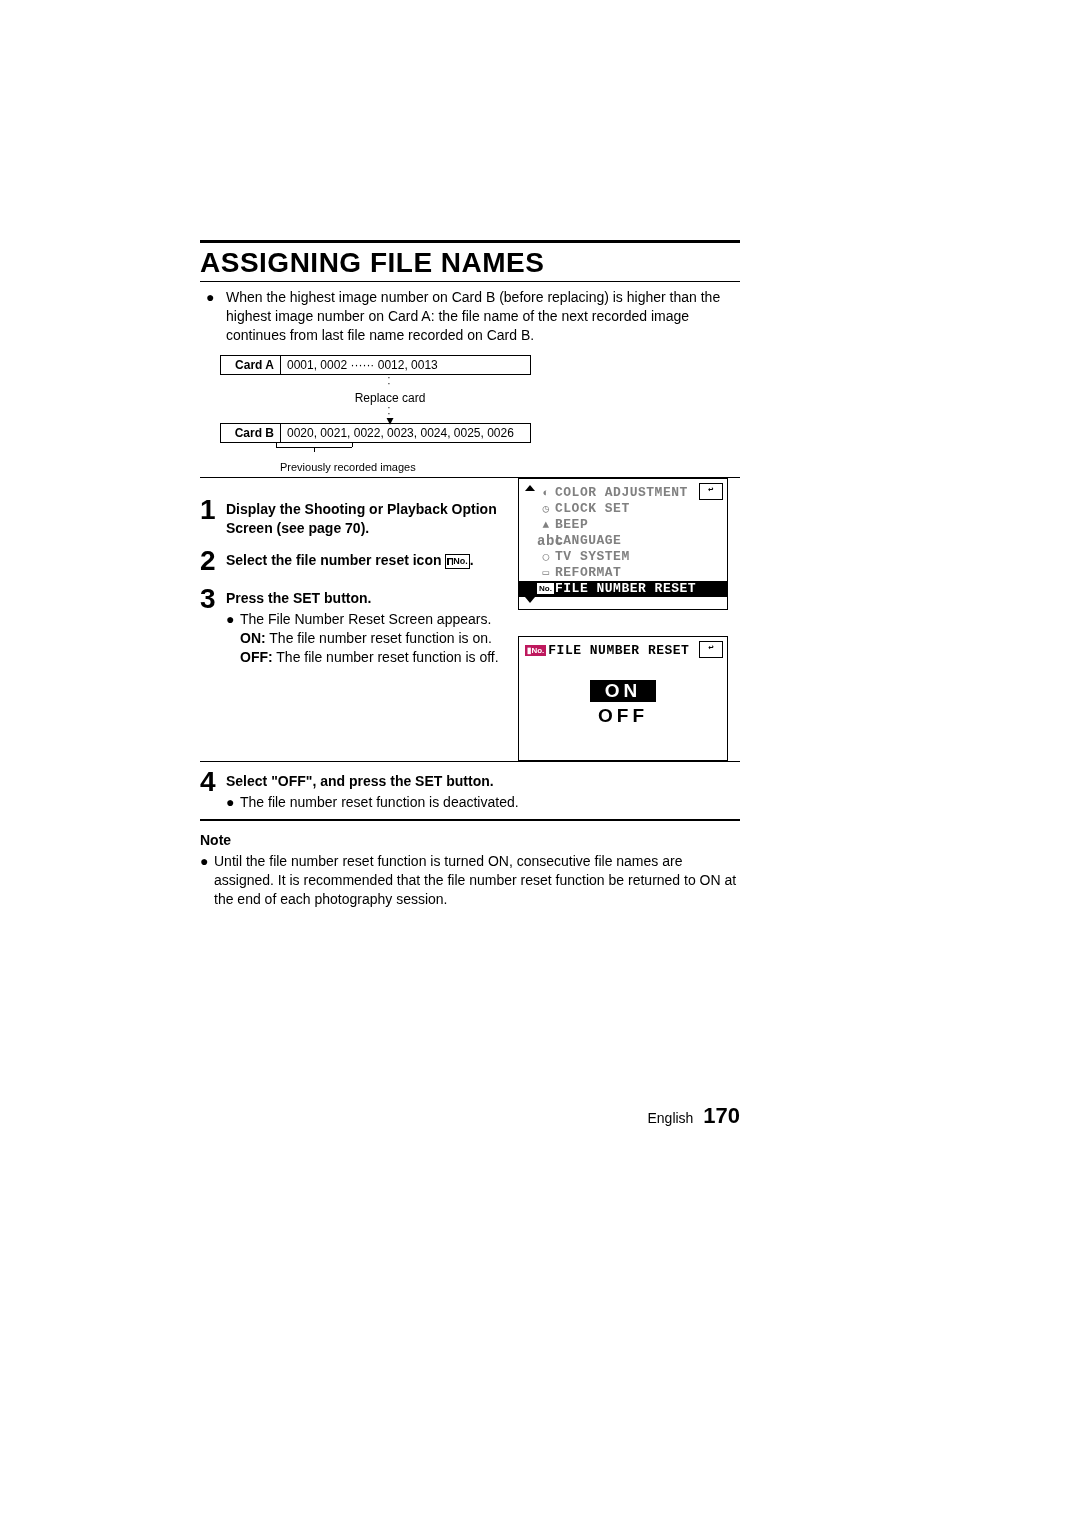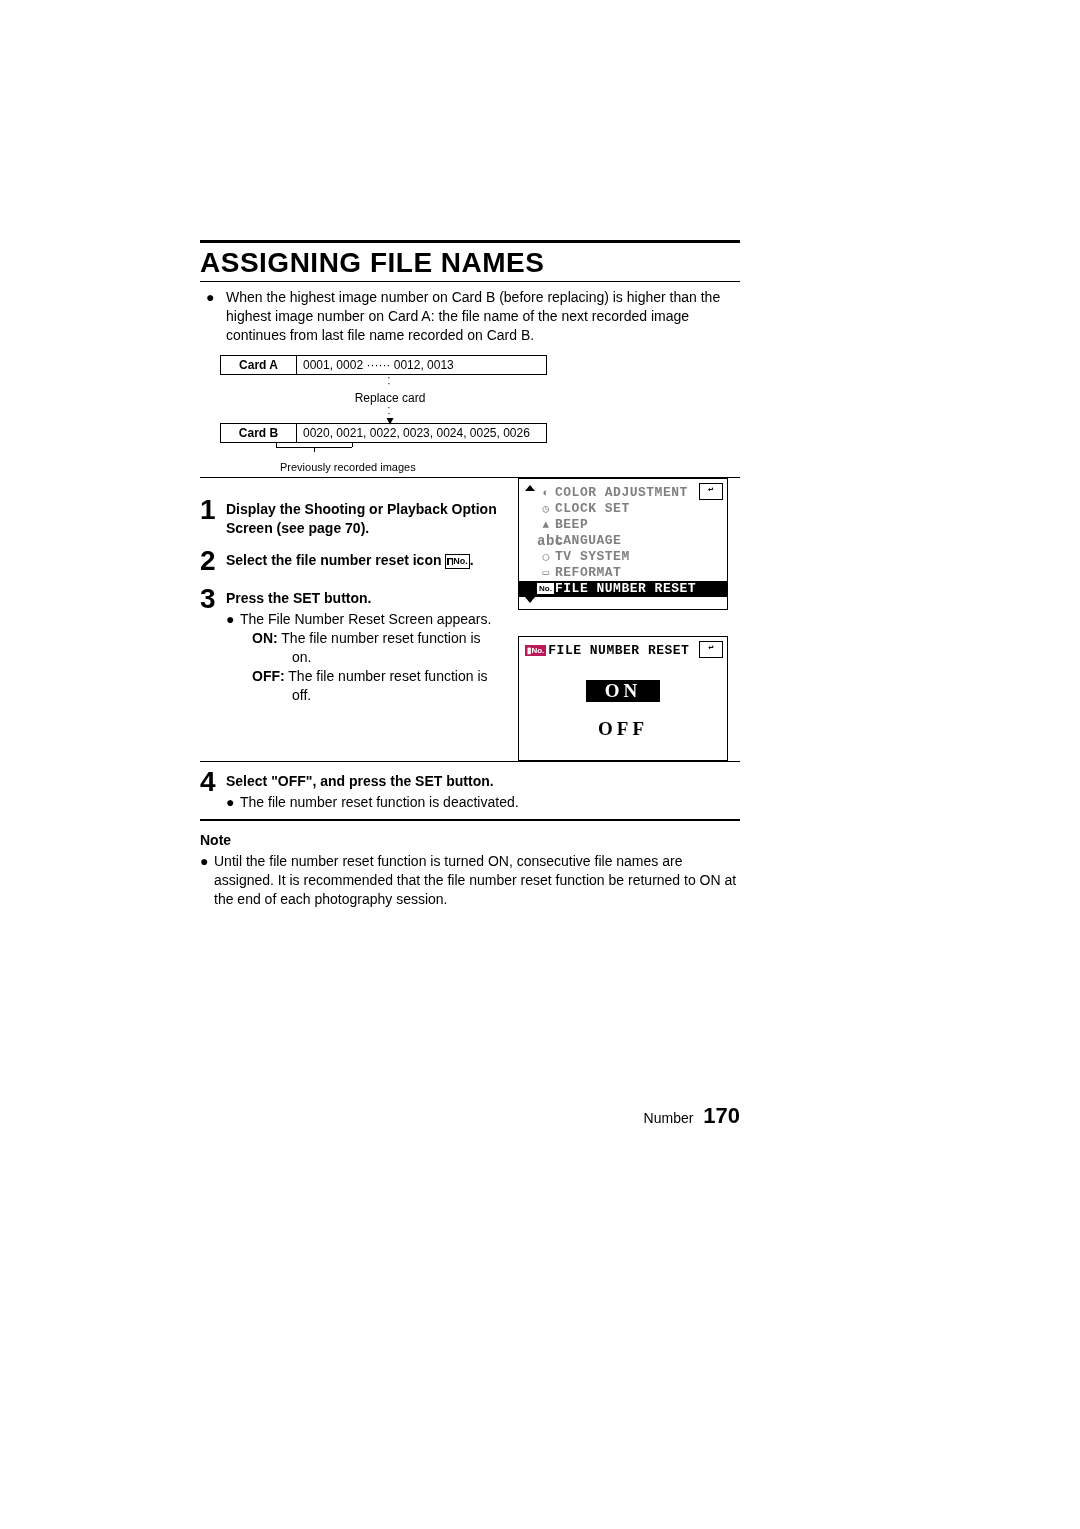--- a/index.html
+++ b/index.html
@@ -59,23 +59,23 @@
     font-size: 12px;
   }
   .card-row {
     display: flex;
     align-items: stretch;
   }
   .card-label {
     border: 1px solid #000;
     padding: 2px 6px;
     font-weight: bold;
-    width: 77px;
+    width: 61px;
     box-sizing: border-box;
-    text-align: center;
+    text-align: right;
   }
   .card-vals {
     border: 1px solid #000;
     border-left: none;
     padding: 2px 6px;
     min-width: 250px;
     box-sizing: border-box;
   }
   .replace-row {
     text-align: center;
@@ -164,21 +164,21 @@
   }
   .sub-bullet {
     display: flex;
     margin-top: 2px;
   }
   .sub-bullet .dot2 {
     width: 14px;
     flex: 0 0 14px;
   }
   .onoff-line {
-    margin-left: 26px;
+    margin-left: 14px;
     text-indent: -40px;
     padding-left: 40px;
   }
   .onoff-line .lbl {
     font-weight: bold;
   }
 
   .left-col {
     width: 300px;
   }
@@ -296,24 +296,24 @@
   .no-icon-inline .blk {
     background:#000;
     color:#fff;
     padding:0 1px;
     font-size:7px;
   }
   .opt {
     text-align: center;
     font-size: 19px;
     letter-spacing: 4px;
-    font-family: Liberation Serif, serif;
-    font-weight: bold;
-    margin: 16px auto;
-    width: 74px;
+    font-family: Liberation Sans, sans-serif;
+    font-weight: bold;
+    margin: 3px auto;
+    width: 66px;
   }
   .opt.sel {
     background: #000;
     color: #fff;
   }
   .opt-wrap {
     margin-top: 22px;
   }
 
   .note-sec {
@@ -490,17 +490,17 @@
 
   <div class="note-sec">
     <div class="nhdr">Note</div>
     <div class="sub-bullet">
       <div class="dot2">●</div>
       <div>Until the file number reset function is turned ON, consecutive file names are assigned. It is recommended that the file number reset function be returned to ON at the end of each photography session.</div>
     </div>
   </div>
 
   <div class="footer">
-    <span>Number</span>
+    <span>English</span>
     <span class="pg">170</span>
   </div>
 
 </div>
 
 </body></html>

